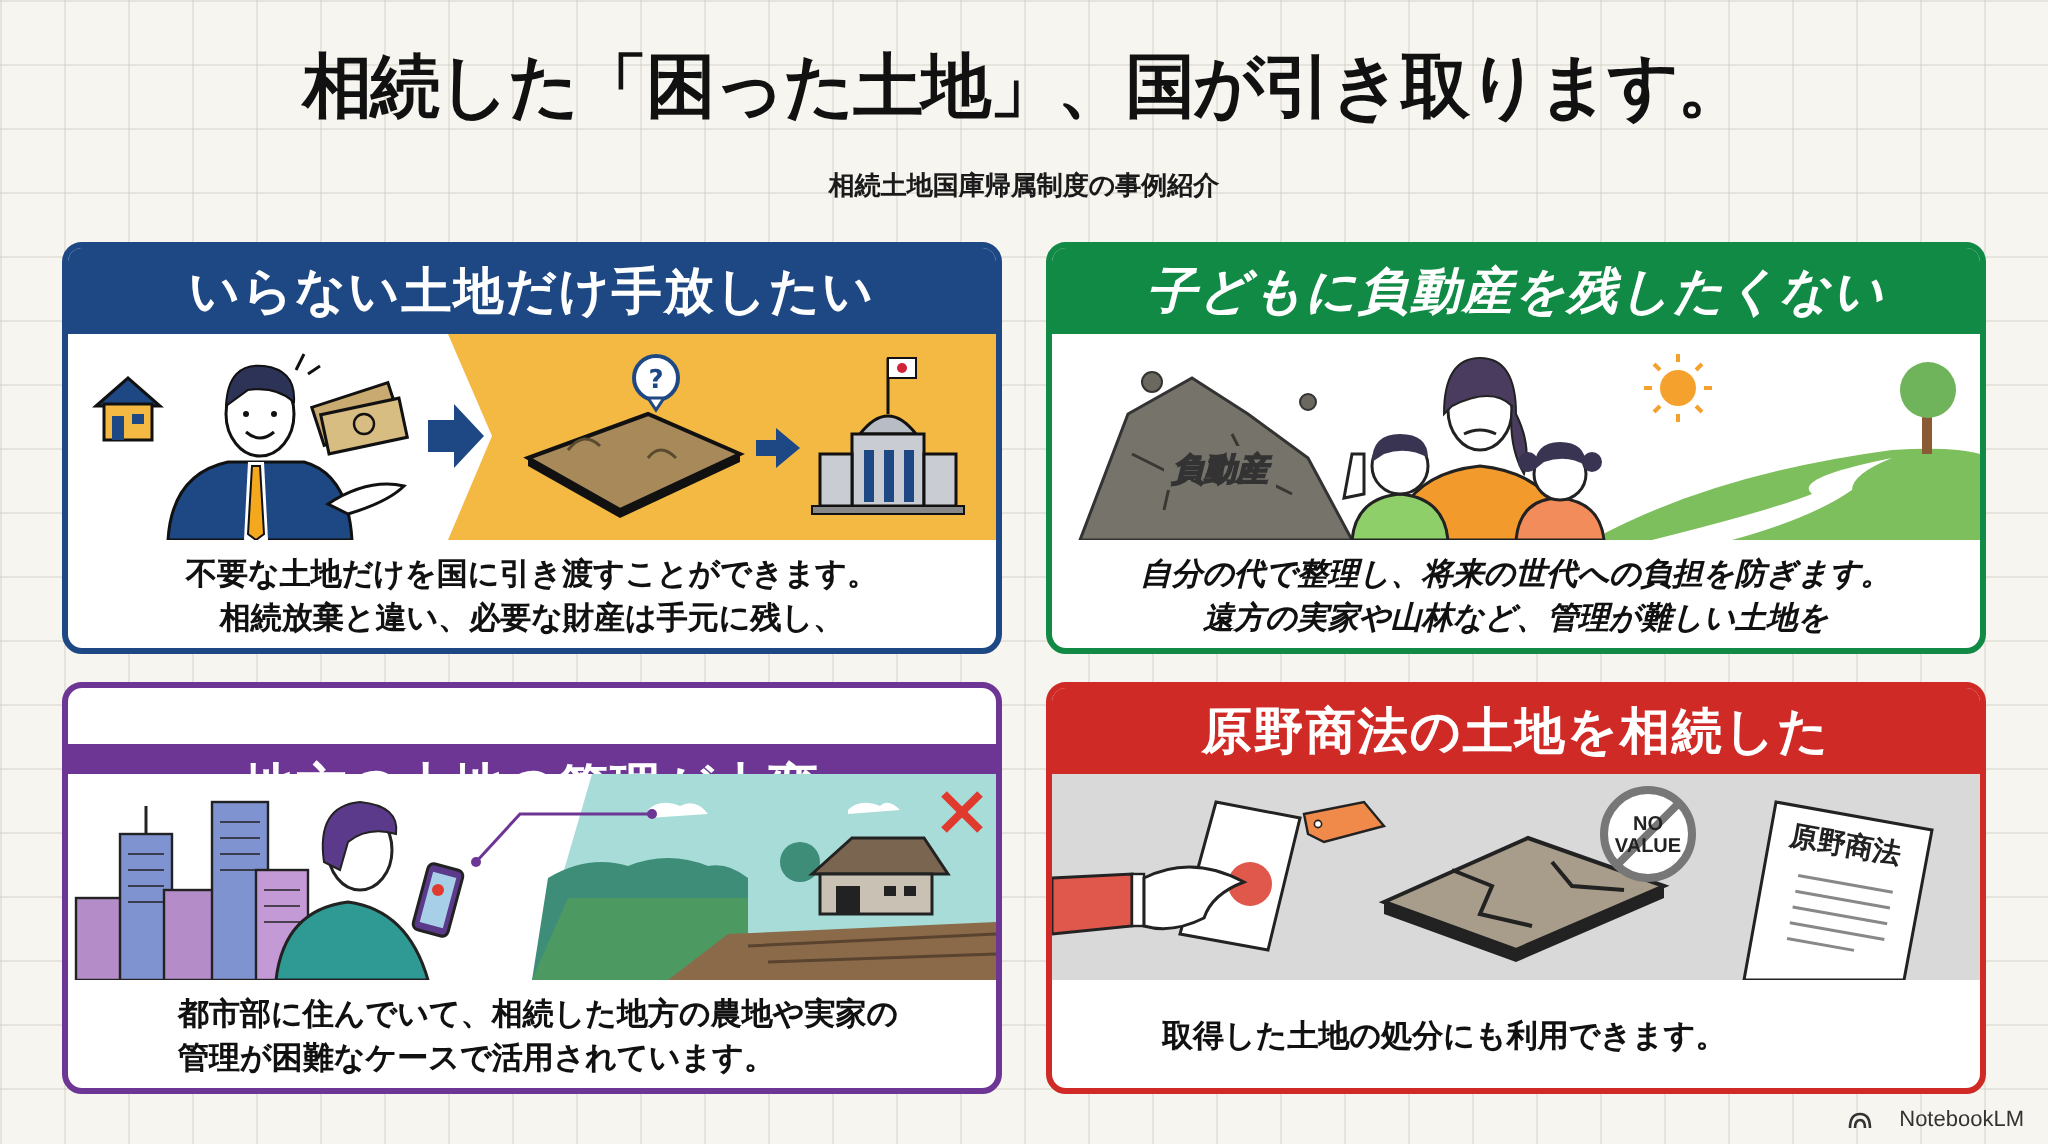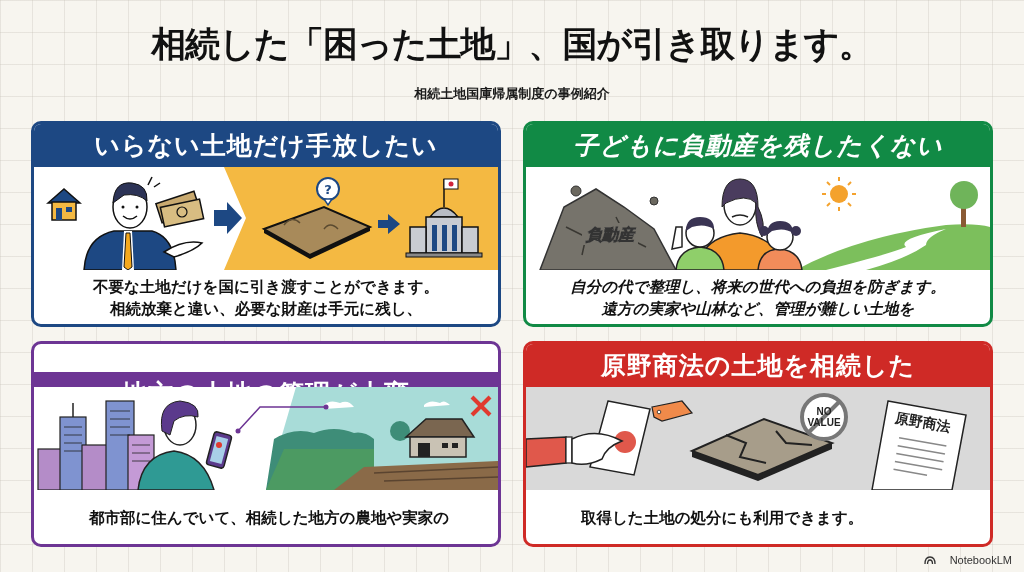--- a/index.html
+++ b/index.html
@@ -263,20 +263,21 @@
           <circle cx="185" cy="58" r="3" fill="#e03a2f"></circle>
         </g>
         <circle cx="204" cy="44" r="2.5" fill="#6d3594"></circle>
         <polyline points="204,44 226,20 292,20" fill="none" stroke="#6d3594" stroke-width="1.5"></polyline>
         <circle cx="292" cy="20" r="2.5" fill="#6d3594"></circle>
       </g>
     </svg>
   </div>
   <div class="panel-caption left">
     <div>都市部に住んでいて、相続した地方の農地や実家の</div>
+    <div>管理が困難なケースで活用されています。</div>
   </div>
 </div>
 
 <div class="panel" id="p4">
   <div class="panel-header">原野商法の土地を相続した</div>
   <div class="panel-scene">
     <svg viewBox="0 0 464 103" preserveAspectRatio="none">
       <rect x="0" y="0" width="464" height="103" fill="#d9d9d9"></rect>
 
       <g>

